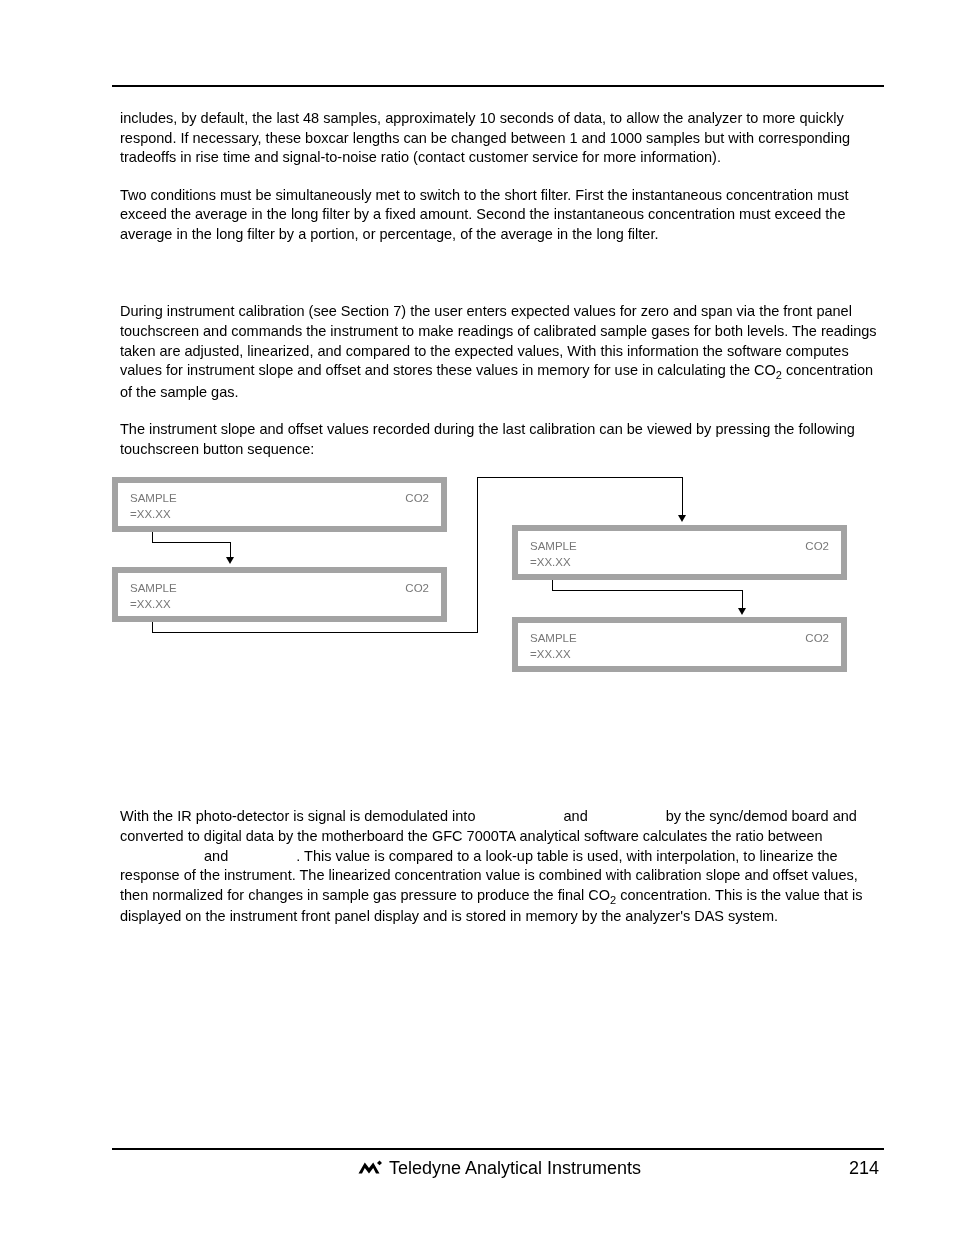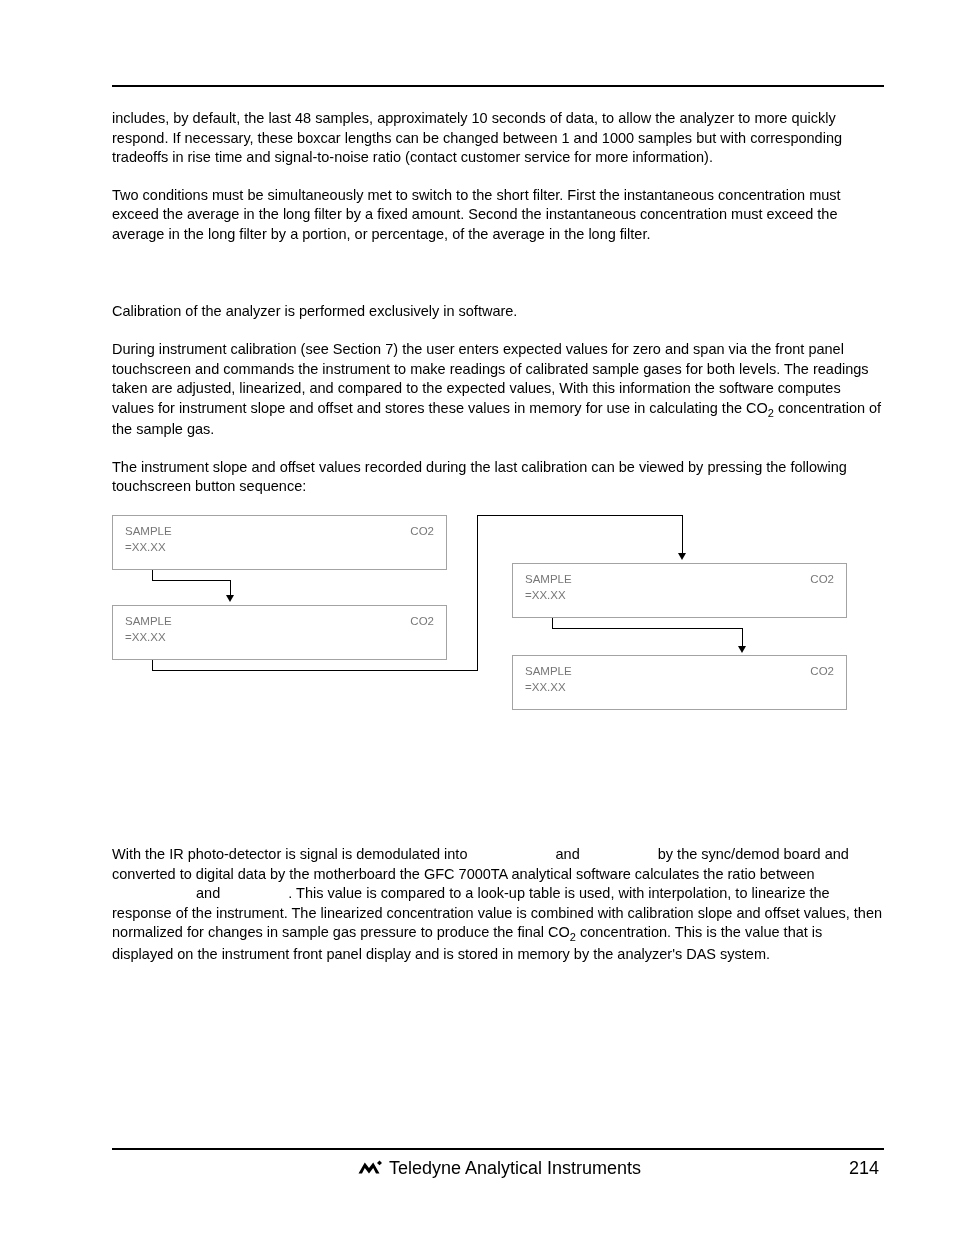--- a/index.html
+++ b/index.html
@@ -13,33 +13,33 @@
     height: 1235px;
     position: relative;
   }
   .page {
     padding: 85px 70px 0 112px;
   }
   .top-rule {
     border-top: 2px solid #000;
     margin-bottom: 22px;
   }
-  p { margin-bottom: 18px; }
+  p { margin-bottom: 18px; margin-left: 8px; }
   .sub { font-size: 11px; vertical-align: sub; }
   .diagram-area {
     position: relative;
     height: 220px;
     margin-top: 10px;
     margin-bottom: 40px;
     font-size: 11.5px;
     color: #777;
   }
   .dbox {
     position: absolute;
-    border: 1px solid #a3a3a3;
+    border: 6px solid #a3a3a3;
     padding: 8px 12px 8px 12px;
   }
   .dbox .row1 { display: flex; justify-content: space-between; gap: 20px; }
   .dbox .row1 .left { white-space: nowrap; }
   .dbox .row1 .mid { flex: 1; text-align: center; }
   .dbox .row1 .right { text-align: right; }
   .arrow-down {
     position: absolute;
     width: 0; height: 0;
     border-left: 4px solid transparent;
@@ -73,21 +73,20 @@
 <body>
 
 <div class="page">
   <div class="top-rule"></div>
 
   <p>includes, by default, the last 48 samples, approximately 10 seconds of data, to allow the analyzer to more quickly respond.  If necessary, these boxcar lengths can be changed between 1 and 1000 samples but with corresponding tradeoffs in rise time and signal-to-noise ratio (contact customer service for more information).</p>
   <p>Two conditions must be simultaneously met to switch to the short filter.  First the instantaneous concentration must exceed the average in the long filter by a fixed amount.  Second the instantaneous concentration must exceed the average in the long filter by a portion, or percentage, of the average in the long filter.</p>
 
   <div style="height:40px"></div>
 
-  <p>Calibration of the analyzer is performed exclusively in software.</p>
 
   <p>
     <span>During instrument calibration (see Section 7) the user enters expected values for zero and span via the front panel touchscreen and commands the instrument to make readings of calibrated sample gases for both levels.  The readings taken are adjusted, linearized, and compared to the expected values, With this information the software computes values for instrument slope and offset and stores these values in memory for use in calculating the CO</span><span class="sub">2</span><span> concentration of the sample gas.</span>
   </p>
 
   <p>The instrument slope and offset values recorded during the last calibration can be viewed by pressing the following touchscreen button sequence:</p>
 
   <div class="diagram-area">
 
     <div class="dbox" style="left:0; top:0; width:335px; height:55px;">

